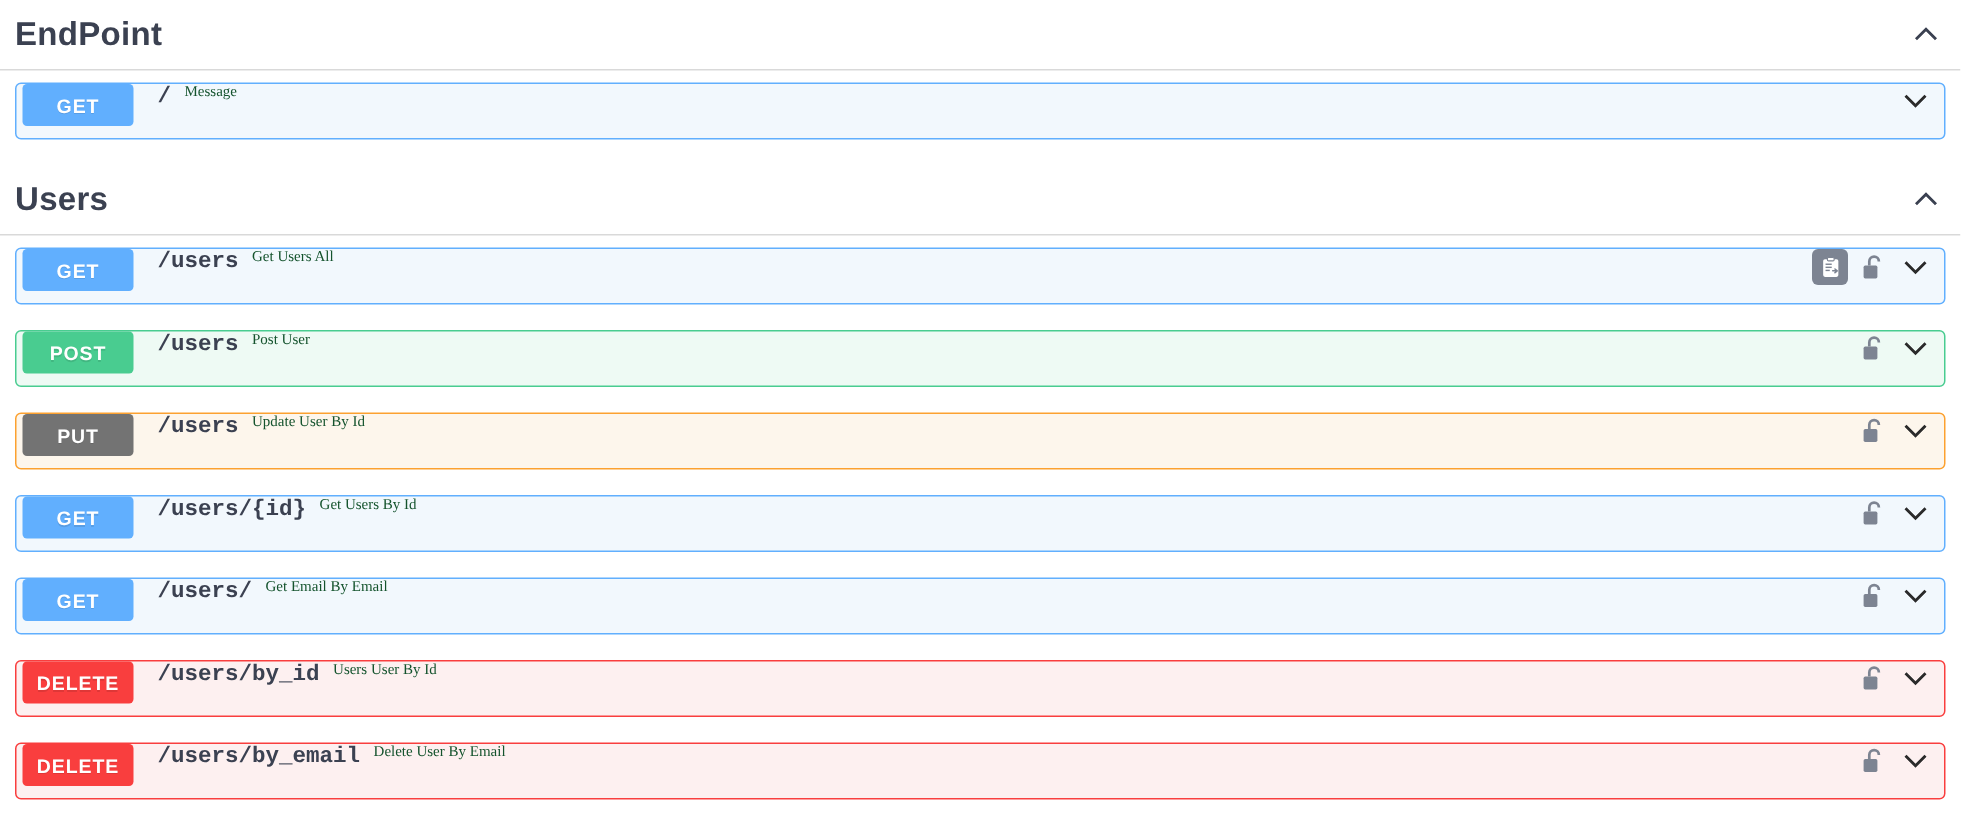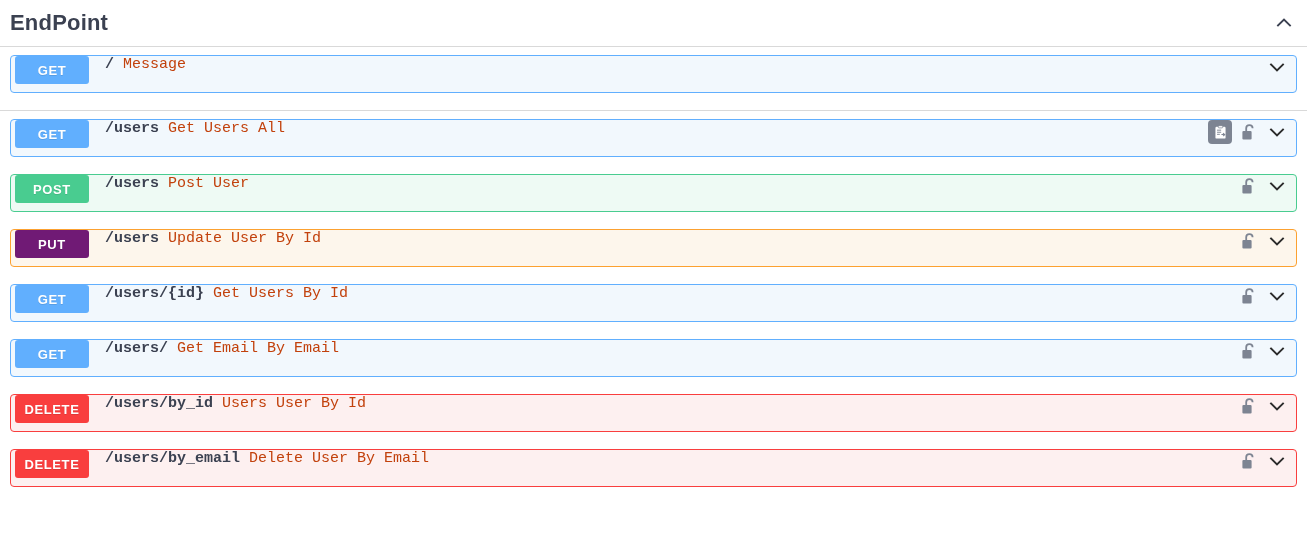--- a/index.html
+++ b/index.html
@@ -92,38 +92,38 @@
     font-family: "Liberation Sans", sans-serif;
     font-size: 13px;
     font-weight: bold;
     letter-spacing: 0.6px;
     color: #fff;
     text-shadow: 0 1px 0 rgba(0,0,0,0.10);
     flex: none;
   }
   .method-badge.get    { background: #61affe; }
   .method-badge.post   { background: #49cc90; }
-  .method-badge.put    { background: #701a75; }
+  .method-badge.put    { background: #737373; }
   .method-badge.delete { background: #f93e3e; }
 
   .op-path {
     margin-left: 16px;
     font-family: "Liberation Mono", monospace;
     font-size: 15px;
     font-weight: bold;
     color: #3b4151;
     white-space: nowrap;
     flex: none;
   }
 
   .op-summary {
     margin-left: 9px;
-    font-family: Liberation Mono, monospace;
-    font-size: 15px;
-    color: #c2410c;
+    font-family: Liberation Serif, serif;
+    font-size: 10px;
+    color: #14532d;
     white-space: nowrap;
     flex: none;
   }
 
   .op-spacer { flex: 1 1 auto; }
 
   .op-actions {
     display: flex;
     align-items: center;
     gap: 8px;
@@ -177,20 +177,28 @@
             <span class="chevron">
               <svg width="20" height="20" viewBox="0 0 20 20" aria-hidden="true">
                 <path d="M4 7.5 L10 13.5 L16 7.5" fill="none" stroke="#2b2b2b" stroke-width="1.9" stroke-linecap="square"></path>
               </svg>
             </span>
           </span>
         </div>
       </div>
     </div>
     <div class="tag-section">
+      <div class="tag-header second">
+        <span class="tag-title">Users</span>
+        <span class="chevron">
+          <svg width="20" height="20" viewBox="0 0 20 20" aria-hidden="true">
+            <path d="M4 12.5 L10 6.5 L16 12.5" fill="none" stroke="#3b4151" stroke-width="1.9" stroke-linecap="square"></path>
+          </svg>
+        </span>
+      </div>
       <div class="tag-divider"></div>
       <div class="op-list">
         <div class="op-row get first-row">
           <span class="method-badge get">GET</span>
           <span class="op-path">/users</span>
           <span class="op-summary">Get Users All</span>
           <span class="op-spacer"></span>
           <span class="op-actions">
             <span class="copy-icon-btn">
               <svg width="15" height="15" viewBox="0 0 16 16" aria-hidden="true">

